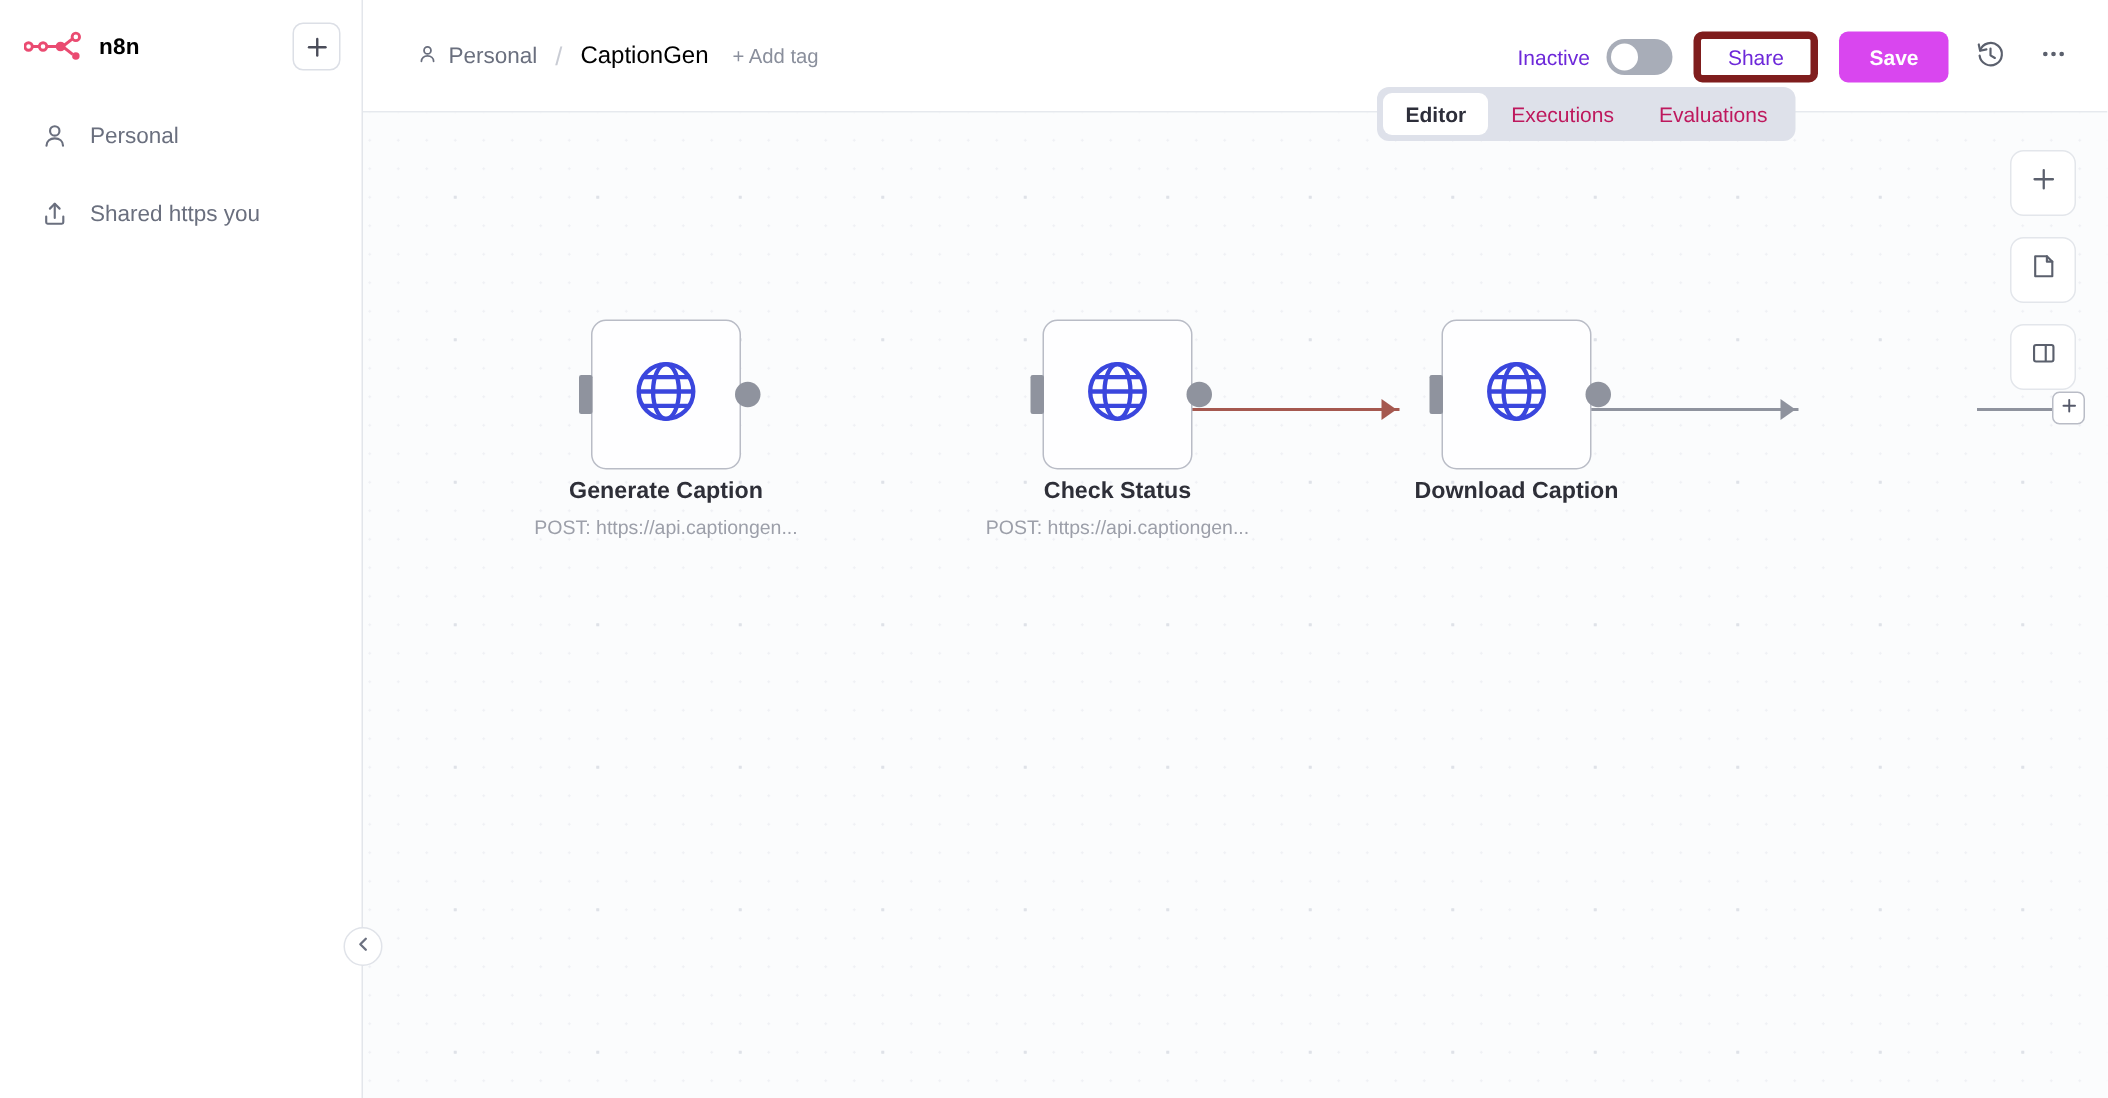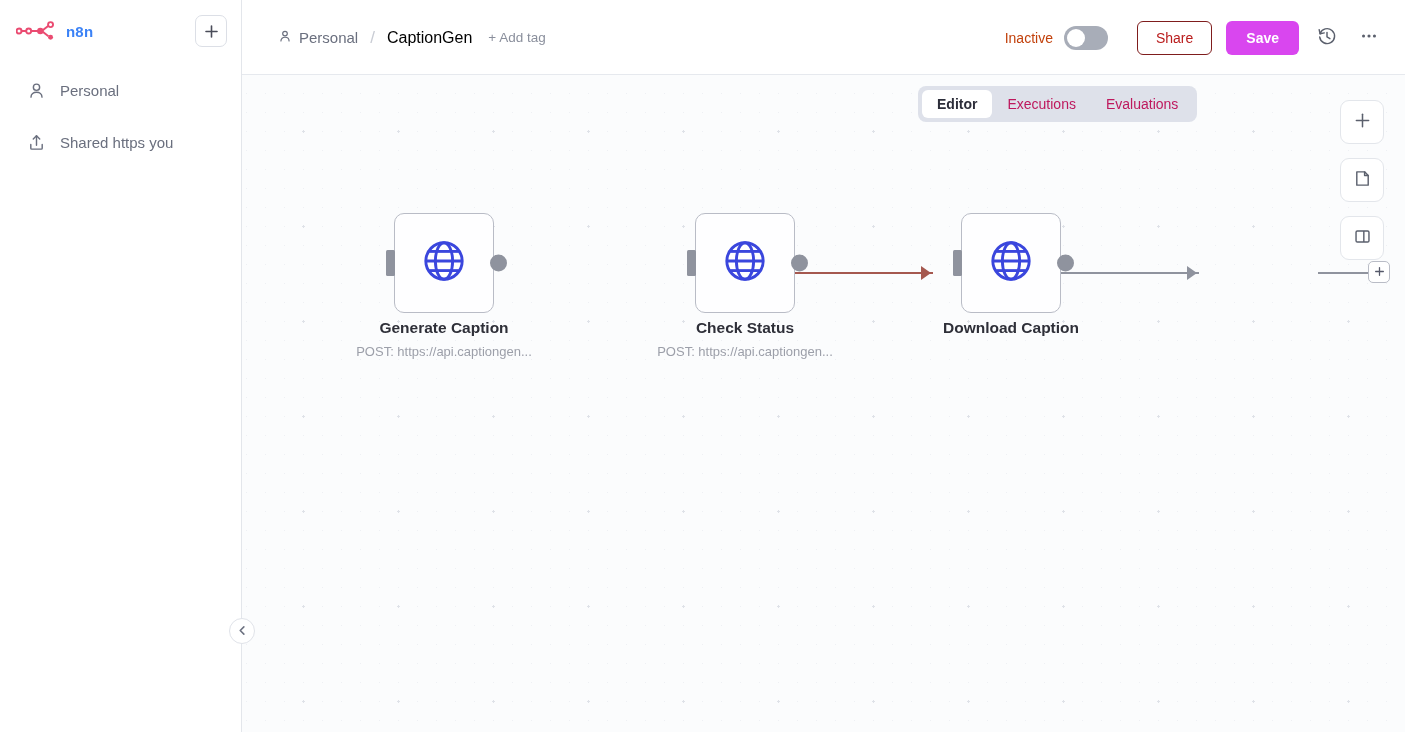--- a/index.html
+++ b/index.html
@@ -19,21 +19,21 @@
     border-right: 1px solid #e3e6eb;
     flex: 0 0 242px;
     z-index: 5;
   }
   .brand-row {
     height: 62px; display: flex; align-items: center;
     padding: 0 14px 0 16px; gap: 8px;
   }
   .brand-logo { width: 42px; height: 22px; flex: 0 0 42px; }
   .brand-name {
-    font-size: 15px; font-weight: 700; color: #3b82f6; letter-spacing: .2px;
+    font-size: 15px; font-weight: 700; color: #000000; letter-spacing: .2px;
     flex: 1 1 auto;
   }
   .add-btn {
     width: 32px; height: 32px; border: 1px solid #dcdfe6; border-radius: 7px;
     background: #fff; display: flex; align-items: center; justify-content: center;
     color: #4a4c59; cursor: pointer;
   }
   .add-btn svg { display: block; }
 
   .nav { padding: 6px 12px 0 12px; display: flex; flex-direction: column; gap: 8px; }
@@ -70,52 +70,51 @@
   .crumb-person { display: flex; align-items: center; gap: 7px; color: #6a6f7e; font-size: 15px; cursor: pointer; }
   .crumb-sep { color: #c9ccd4; font-size: 17px; font-weight: 300; padding: 0 2px; }
   .crumb-current { color: #000000; font-size: 16px; font-weight: 400; cursor: pointer; text-align: right; }
   .add-tag { color: #8a8f9c; font-size: 13.5px; margin-left: 6px; cursor: pointer; }
 
   .header-right {
     margin-left: auto; display: flex; align-items: center; gap: 14px;
     padding-right: 22px; height: 75px;
   }
   .activation { display: flex; align-items: center; gap: 11px; }
-  .activation-label { font-size: 14px; color: #c2410c; }
+  .activation-label { font-size: 14px; color: #6d28d9; }
   .toggle {
     width: 44px; height: 24px; border-radius: 12px; background: #a8adb8;
     position: relative; cursor: pointer;
   }
   .toggle .knob {
     position: absolute; top: 3px; left: 3px; width: 18px; height: 18px;
     border-radius: 50%; background: #fff;
   }
   .btn-share {
     height: 34px; padding: 0 18px; border-radius: 6px;
-    border: 1px solid #7f1d1d; background: #fff; color: #b91c1c;
+    border: 5px solid #7f1d1d; background: #fff; color: #6d28d9;
     font-size: 14px; font-family: inherit; cursor: pointer;
-    display: flex; align-items: center; margin-left: 15px;
+    display: flex; align-items: center;
   }
   .btn-save {
     height: 34px; padding: 0 20px; border-radius: 6px; border: none;
     background: #d946ef; color: #fff; font-size: 14px; font-weight: 600;
     font-family: inherit; cursor: pointer; display: flex; align-items: center;
   }
   .icon-btn {
     width: 28px; height: 28px; display: flex; align-items: center;
     justify-content: center; color: #5b606d; cursor: pointer; background: none; border: none;
   }
 
   
   #tabs {
     position: absolute; left: 676px; top: 58px;
     display: flex; align-items: center; gap: 0;
     background: #dee1ea; border-radius: 8px; padding: 4px;
     z-index: 6;
-    margin-top: 28px;
   }
   .tab {
     padding: 7px 15px; font-size: 14px; color: #be185d;
     border-radius: 6px; cursor: pointer; line-height: 1;
   }
   .tab.active { background: #ffffff; color: #2d2e3a; font-weight: 600; }
 
   
   #canvas {
     position: absolute; left: 0; top: 75px; right: 0; bottom: 0;

